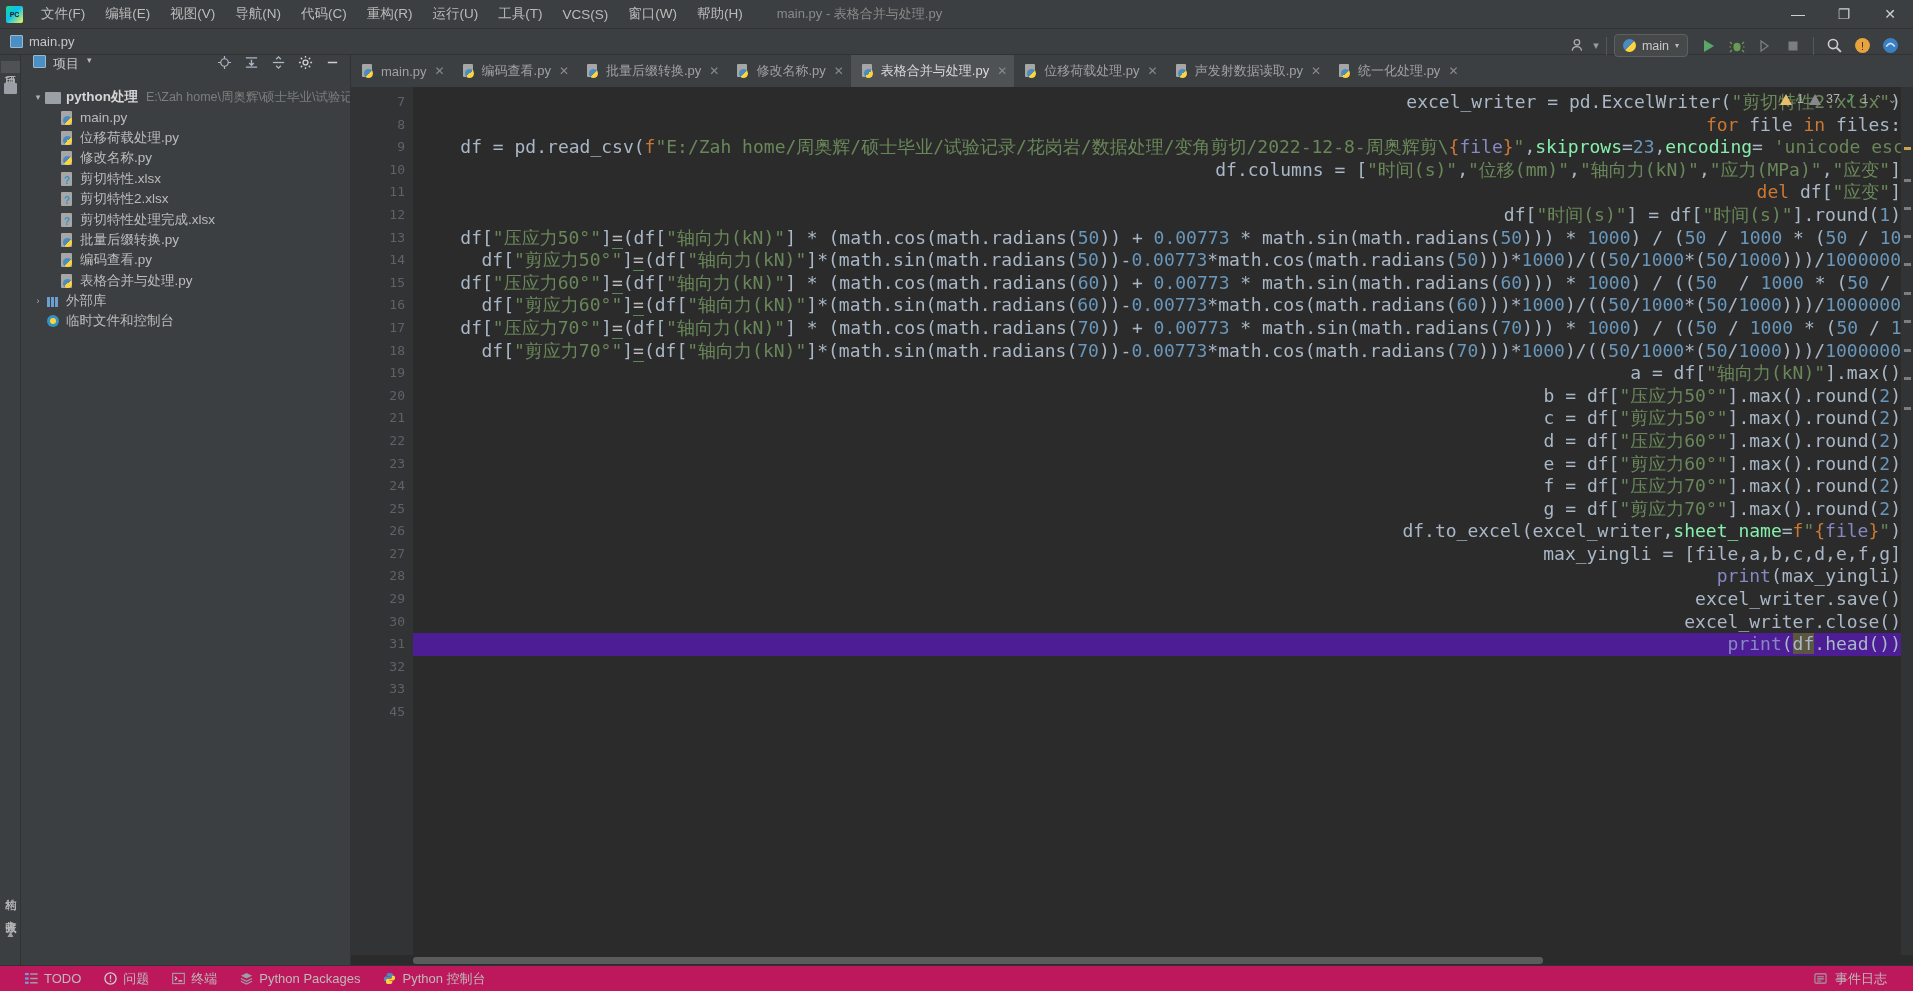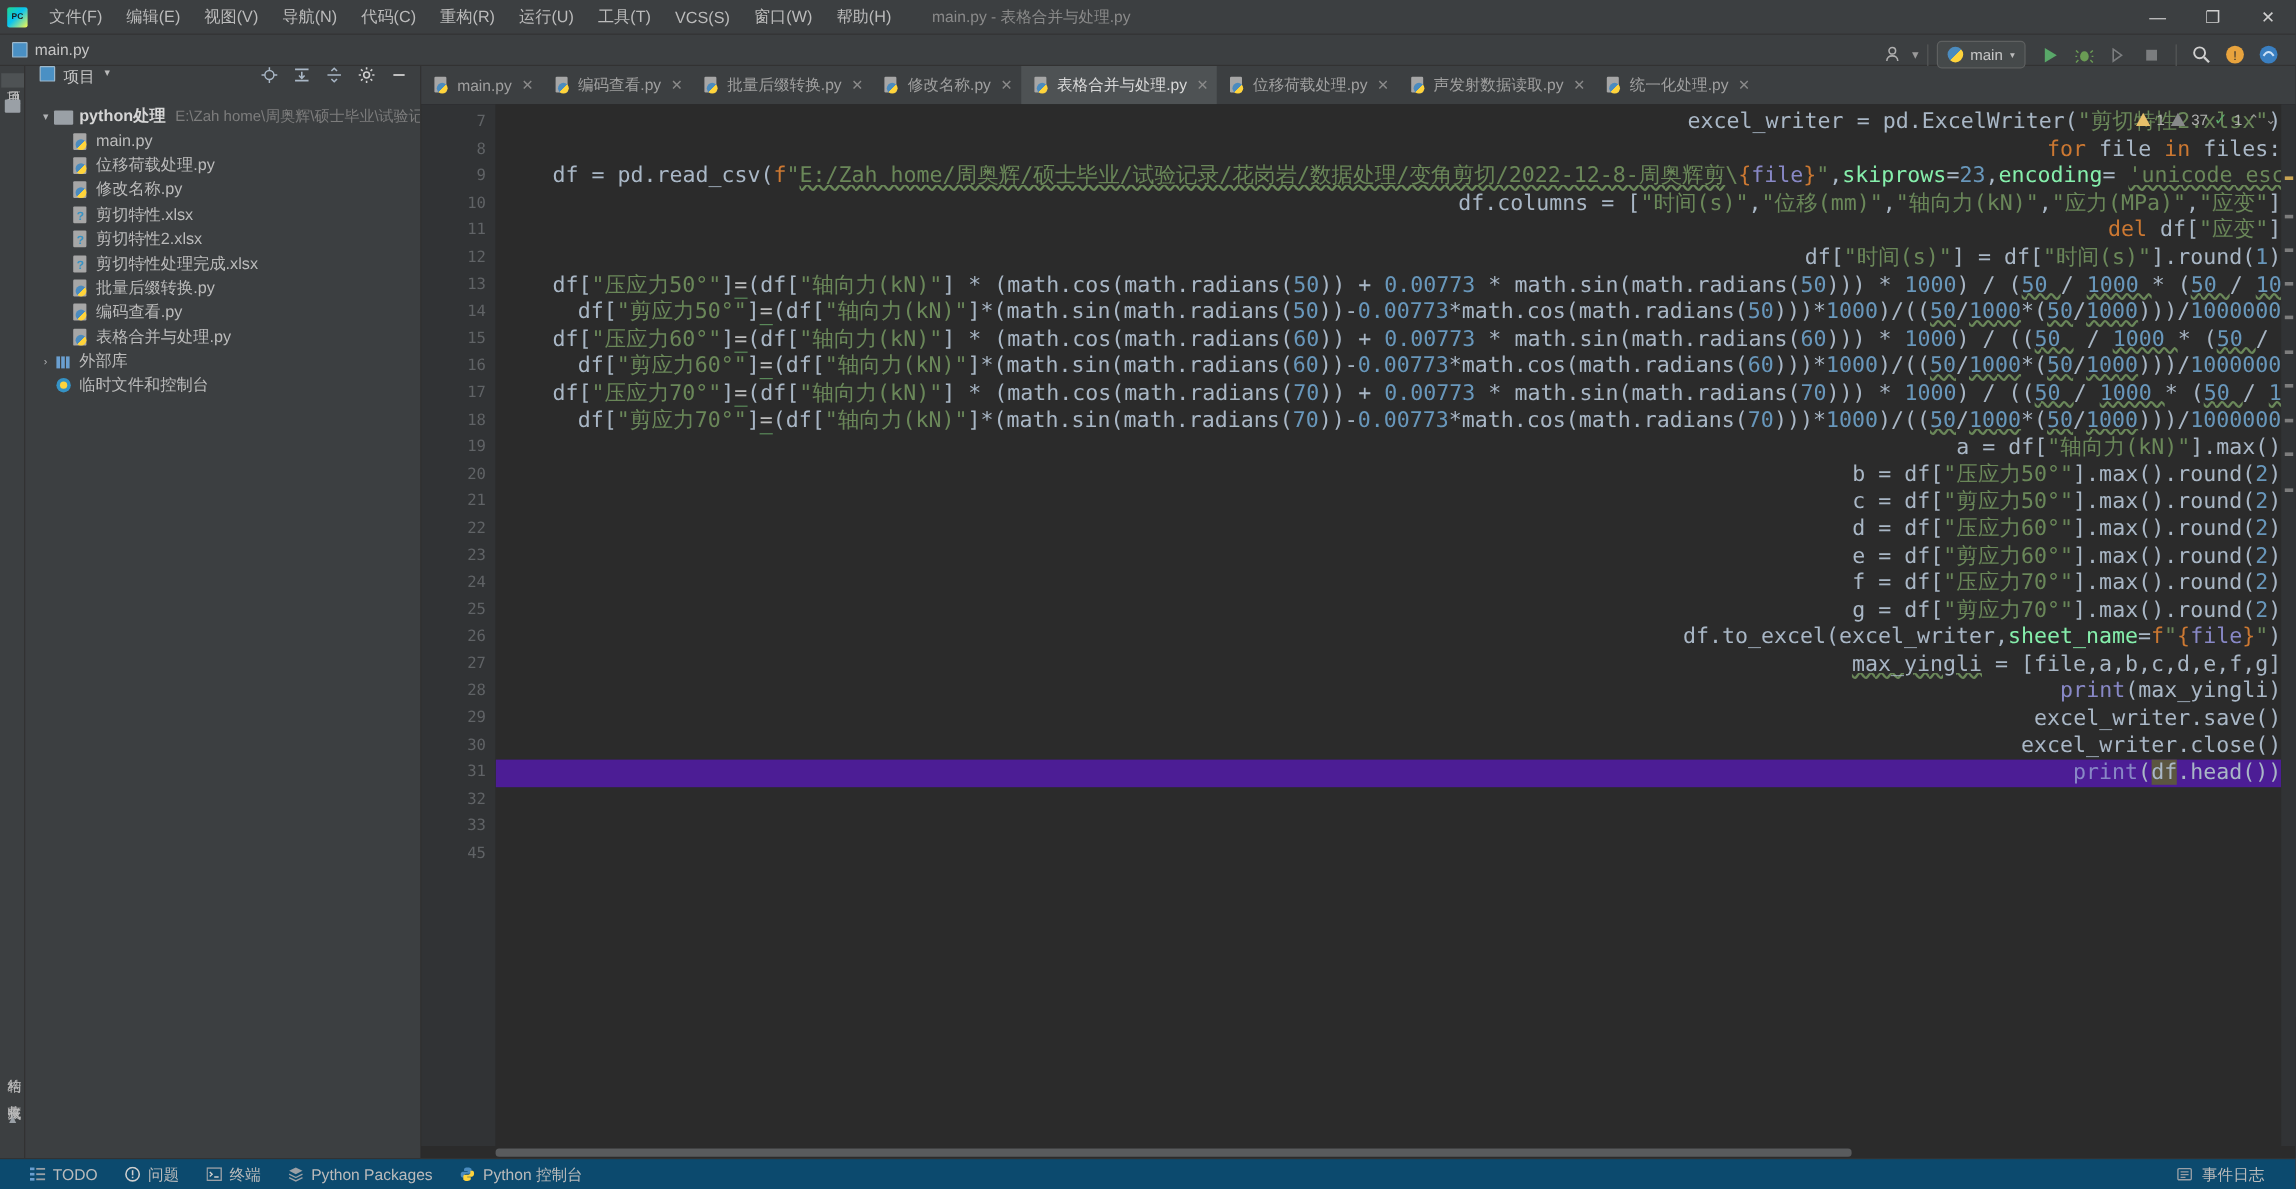--- a/index.html
+++ b/index.html
@@ -192,21 +192,21 @@
   .cline { height: 22.6px; line-height: 22.6px; white-space: pre; padding-left: 4px; }
   .cline.cur { background: #4c1d95; }
 
   
   .kw  { color: #cc7832; }
   .str { color: #6a8759; }
   .num { color: #6897bb; }
   .id  { color: #a9b7c6; }
   .bi  { color: #8888c6; }
   .curly { color: #cc7832; }
-  .err-under { text-decoration: underline; text-decoration-style: wavy; text-decoration-color: #6a8759; }
+  .err-under { text-decoration-style: wavy; text-decoration-color: #6a8759; }
   .kwarg { color: #86efac; }
   .softwarn { border-bottom: 1px solid #5a8a5a; }
   .hl-df { background: #5b5640; }
 
   
   .marker-bar {
     width: 12px; background: #313335; flex: none; position: relative;
   }
   .mk { position: absolute; right: 2px; width: 7px; height: 3px; }
 
@@ -225,21 +225,21 @@
   .hscroll {
     height: 10px; background: #2b2b2b; flex: none; position: relative;
   }
   .hscroll .thumb {
     position: absolute; left: 62px; top: 2px; height: 7px; width: 1130px;
     background: #595b5d; border-radius: 3px;
   }
 
   
   .bottom-strip {
-    height: 26px; background: #0c4a6e; display: flex; align-items: center; flex: none;
+    height: 26px; background: #be185d; display: flex; align-items: center; flex: none;
     border-top: 1px solid #323232; padding-left: 24px; gap: 22px;
   }
   .bs-item { display: flex; align-items: center; gap: 6px; font-size: 13px; color: #bbbbbb; }
   .bs-ico { width: 14px; height: 14px; display:flex;align-items:center;justify-content:center; color:#9aa7b0; }
   .bs-right { margin-left: auto; display: flex; align-items: center; gap: 8px; padding-right: 26px; }
 
   
   .left-bottom {
     position: absolute; left: 0; bottom: 26px; width: 21px;
     display: flex; flex-direction: column; align-items: center; gap: 10px;

